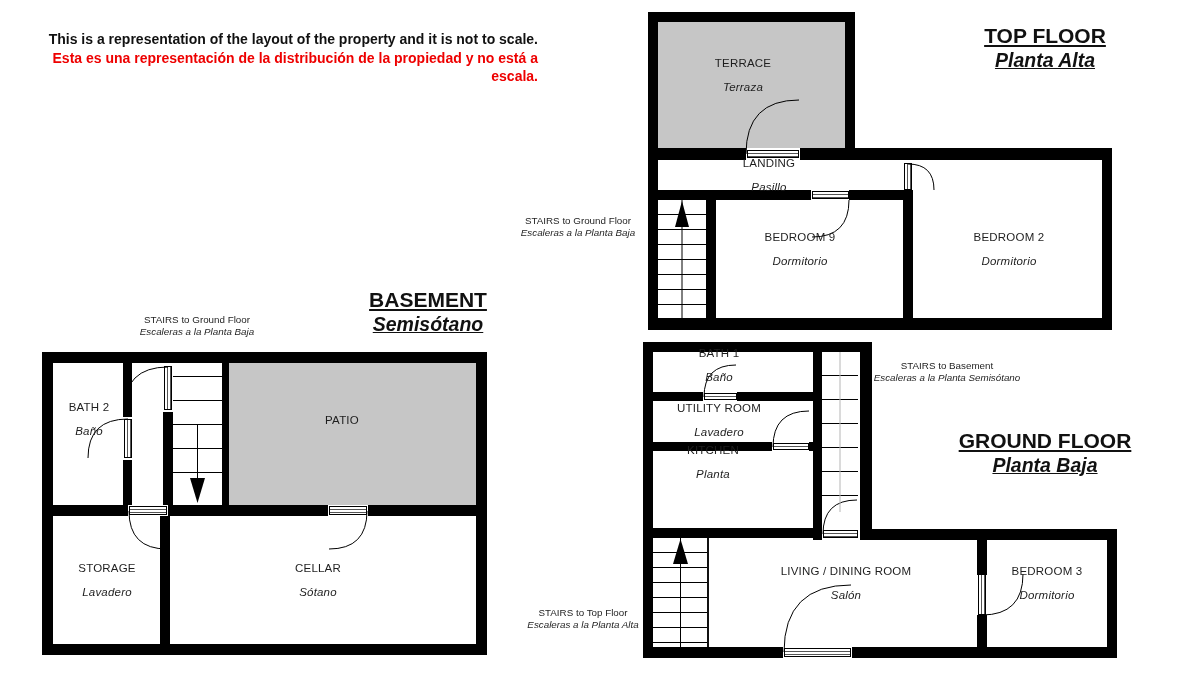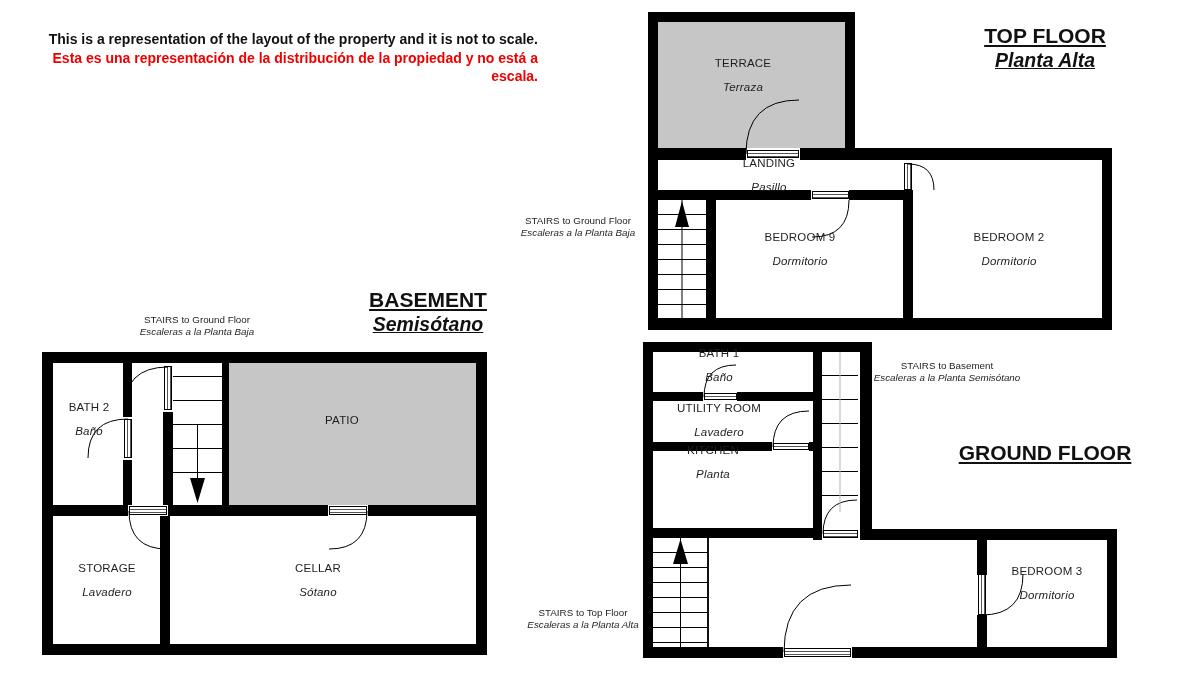--- a/index.html
+++ b/index.html
@@ -134,20 +134,21 @@
   <div class="ftitle" style="left:1045px;top:48px">
     <span class="l1">TOP FLOOR</span>
     <span class="l2">Planta Alta</span>
   </div>
   <div class="ftitle" style="left:428px;top:312px">
     <span class="l1">BASEMENT</span>
     <span class="l2">Semisótano</span>
   </div>
   <div class="ftitle" style="left:1045px;top:453px">
     <span class="l1">GROUND FLOOR</span>
+    <span class="l2">Planta Baja</span>
   </div>
 
   <div class="snote" style="left:578px;top:227px">
     <span class="l1">STAIRS to Ground Floor</span>
     <span class="l2">Escaleras a la Planta Baja</span>
   </div>
   <div class="snote" style="left:197px;top:326px">
     <span class="l1">STAIRS to Ground Floor</span>
     <span class="l2">Escaleras a la Planta Baja</span>
   </div>
@@ -196,18 +197,22 @@
     <span class="l2">Baño</span>
   </div>
   <div class="rlabel" style="left:719px;top:420px">
     <span class="l1">UTILITY ROOM</span>
     <span class="l2">Lavadero</span>
   </div>
   <div class="rlabel" style="left:713px;top:462px">
     <span class="l1">KITCHEN</span>
     <span class="l2">Planta</span>
   </div>
+  <div class="rlabel" style="left:846px;top:583px">
+    <span class="l1">LIVING / DINING ROOM</span>
+    <span class="l2">Salón</span>
+  </div>
   <div class="rlabel" style="left:1047px;top:583px">
     <span class="l1">BEDROOM 3</span>
     <span class="l2">Dormitorio</span>
   </div>
 
 </div>
 
 </body></html>

